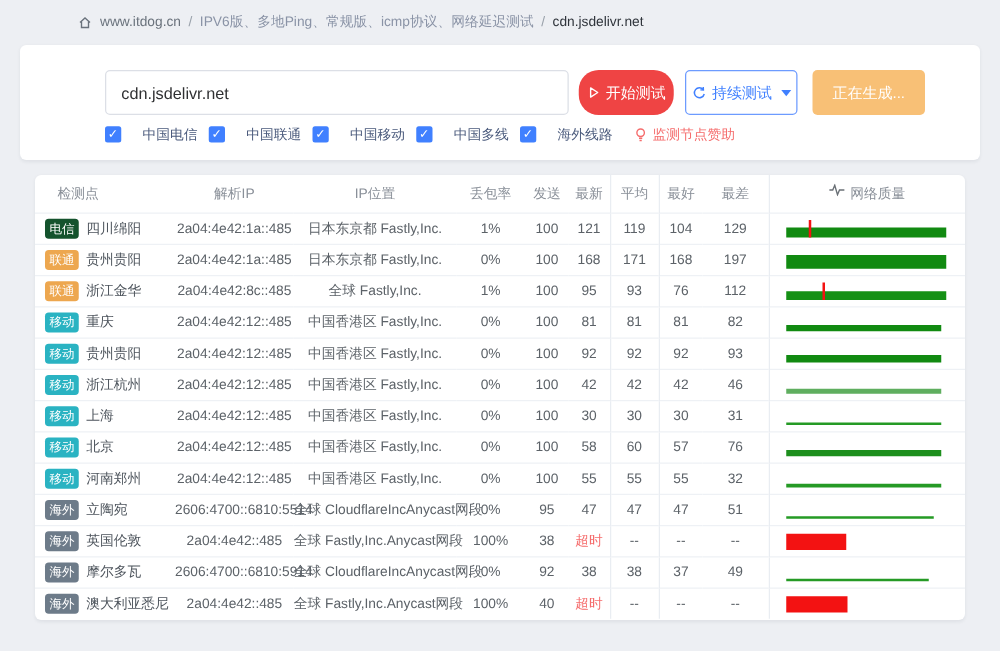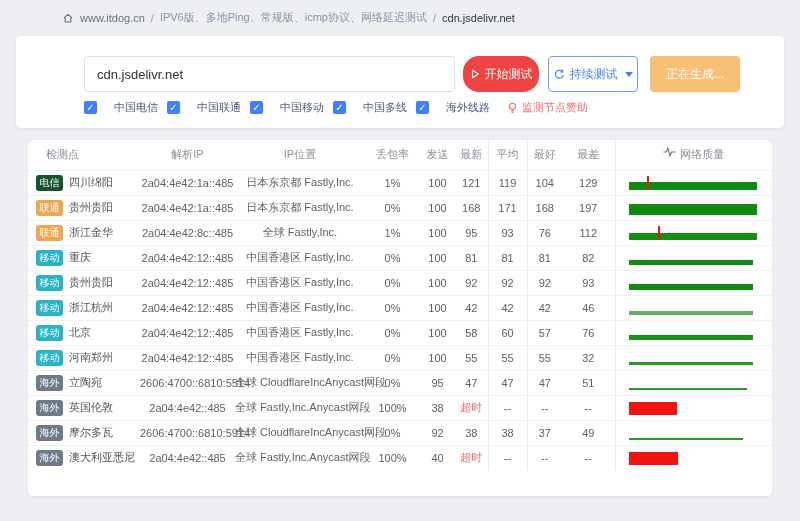--- a/index.html
+++ b/index.html
@@ -272,20 +272,38 @@
     <td>42</td>
     <td>42</td>
     <td>46</td>
     <td>
             <div class="q-wrap">
               <div class="q-bar" style="width: 124px; height: 3.5px; background: rgb(95, 174, 95);"></div>
             </div>
           </td>
   </tr>
 
+  <tr>
+    <td>
+      <span class="badge" style="background: rgb(42, 179, 194);">移动</span><span class="node">上海</span>
+    </td>
+    <td>2a04:4e42:12::485</td>
+    <td>中国香港区 Fastly,Inc.</td>
+    <td>0%</td>
+    <td>100</td>
+    <td>30</td>
+    <td>30</td>
+    <td>30</td>
+    <td>31</td>
+    <td>
+            <div class="q-wrap">
+              <div class="q-bar" style="width: 124px; height: 2px; background: rgb(37, 154, 37);"></div>
+            </div>
+          </td>
+  </tr>
 
   <tr>
     <td>
       <span class="badge" style="background: rgb(42, 179, 194);">移动</span><span class="node">北京</span>
     </td>
     <td>2a04:4e42:12::485</td>
     <td>中国香港区 Fastly,Inc.</td>
     <td>0%</td>
     <td>100</td>
     <td>58</td>

